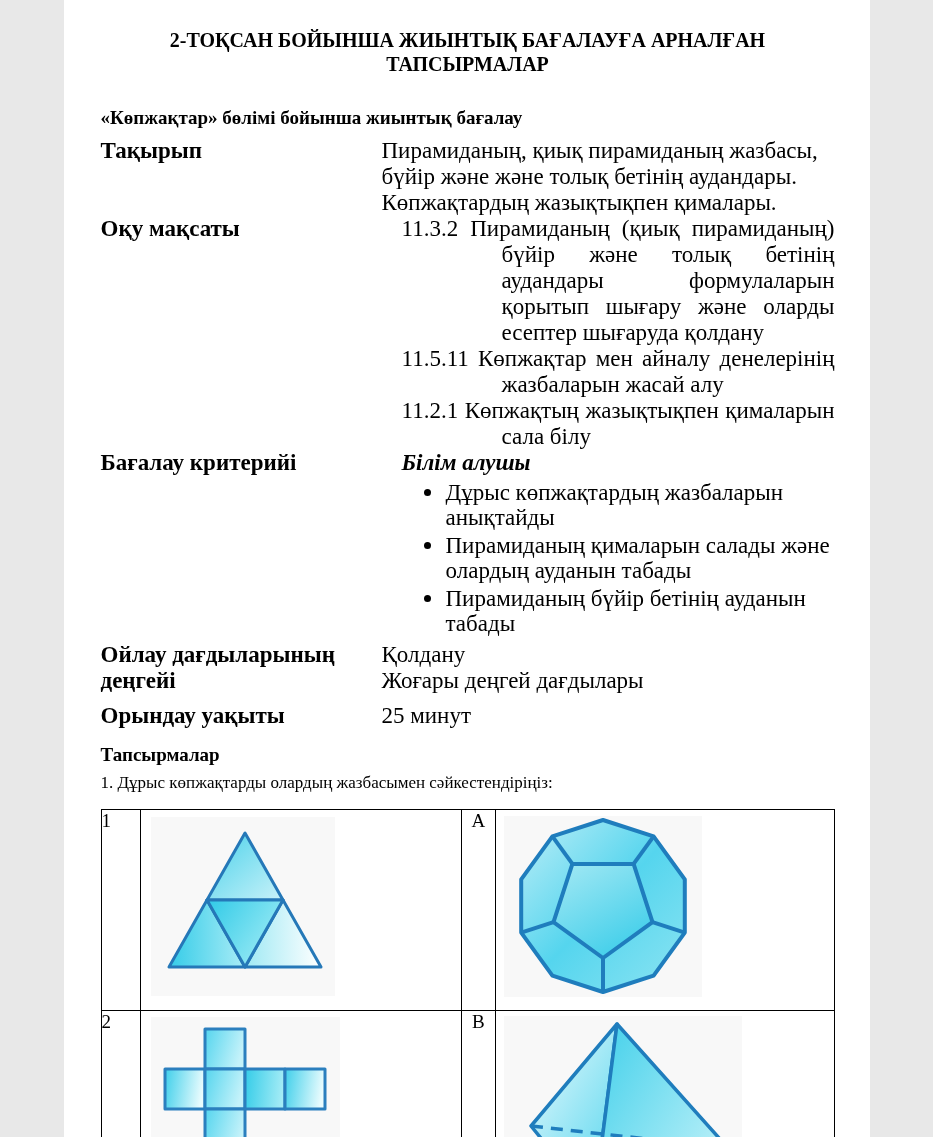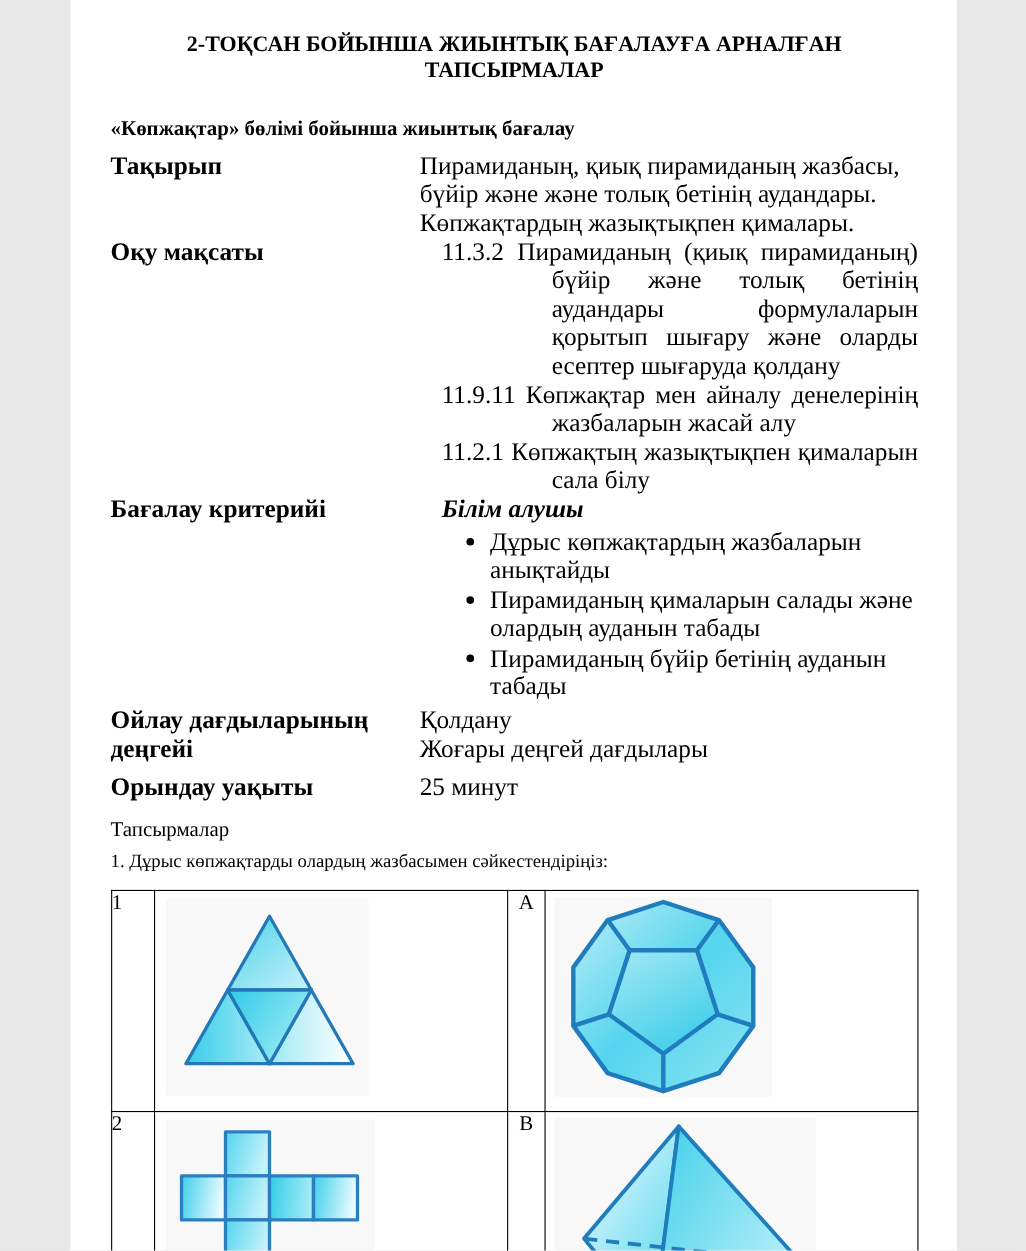--- a/index.html
+++ b/index.html
@@ -56,21 +56,21 @@
     left:42px;top:9px;
     width:7px;height:7px;
     border-radius:50%;
     background:#000;
   }
   .row-thinking{margin-top:3px;}
   .row-time{margin-top:9px;}
   .tasks-heading{
     margin:13px 0 0 0;
     font-size:19px;
-    font-weight:normal;
+    font-weight:bold;
     line-height:26px;
   }
   .task-text{
     margin:2px 0 0 0;
     font-size:17px;
     line-height:26px;
   }
   table.match{
     border-collapse:collapse;
     table-layout:fixed;
@@ -105,21 +105,21 @@
       <div class="info-value">
         <p class="topic-par">Пирамиданың, қиық пирамиданың жазбасы, бүйір және және толық бетінің аудандары.</p>
         <p class="topic-par">Көпжақтардың жазықтықпен қималары.</p>
       </div>
     </div>
 
     <div class="info-row">
       <div class="info-label">Оқу мақсаты</div>
       <div class="info-value">
         <p class="objective"><span>11.3.2</span> <span>Пирамиданың (қиық пирамиданың) бүйір және толық бетінің аудандары формулаларын қорытып шығару және оларды есептер шығаруда қолдану</span></p>
-        <p class="objective"><span>11.9.11</span> <span>Көпжақтар мен айналу денелерінің жазбаларын жасай алу</span></p>
+        <p class="objective"><span>11.5.11</span> <span>Көпжақтар мен айналу денелерінің жазбаларын жасай алу</span></p>
         <p class="objective"><span>11.2.1</span> <span>Көпжақтың жазықтықпен қималарын сала білу</span></p>
       </div>
     </div>
 
     <div class="info-row">
       <div class="info-label">Бағалау критерийі</div>
       <div class="info-value">
         <div class="criteria-intro">Білім алушы</div>
         <div class="bullet-list">
           <div class="bullet-item"><span class="bullet-marker"></span><span>Дұрыс көпжақтардың жазбаларын анықтайды</span></div>

